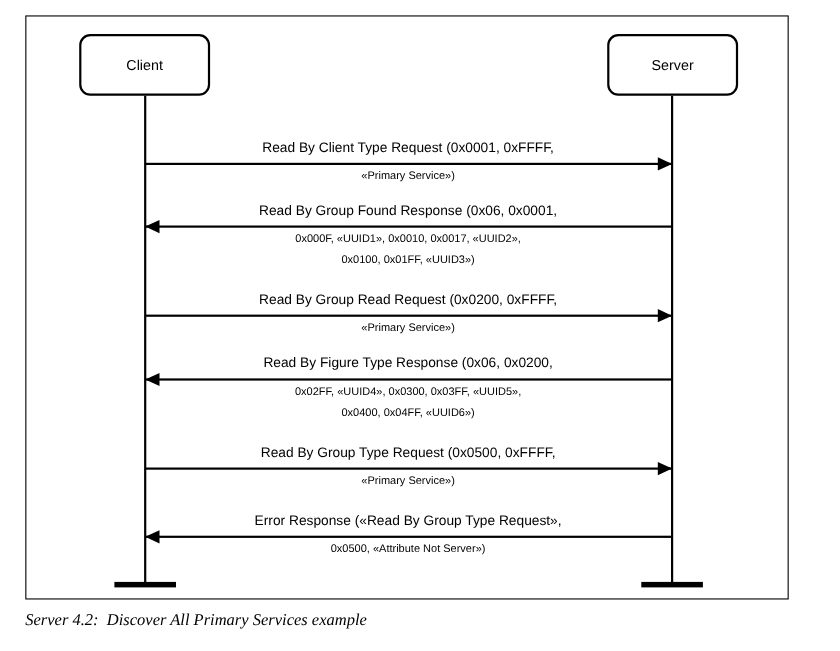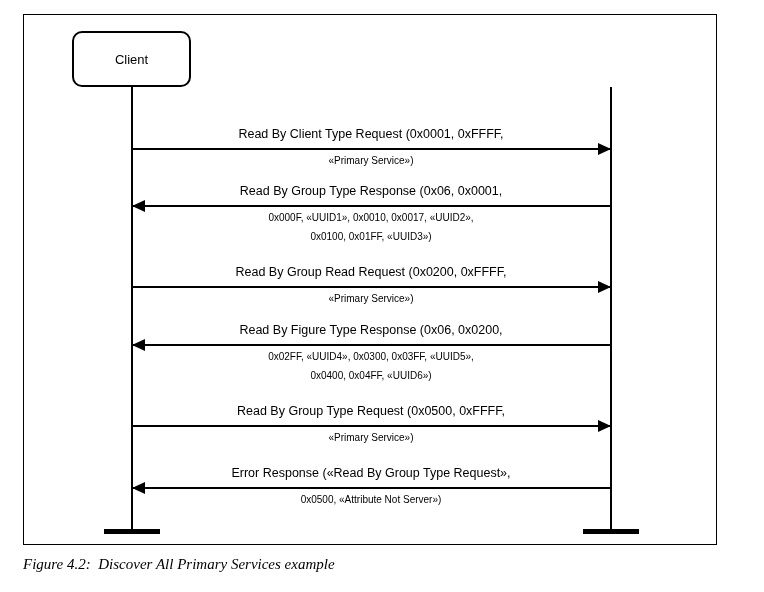--- a/index.html
+++ b/index.html
@@ -145,38 +145,41 @@
 </style>
 </head>
 <body>
 
 <div id="figure-frame">
 
   <div class="participant-box" id="participant-client">
     <span>Client</span>
   </div>
 
+  <div class="participant-box" id="participant-server">
+    <span>Server</span>
+  </div>
 
   <div class="lifeline" id="lifeline-client"></div>
   <div class="lifeline" id="lifeline-server"></div>
 
   <div class="lifeline-end" id="lifeline-end-client"></div>
   <div class="lifeline-end" id="lifeline-end-server"></div>
 
   <div class="message dir-right" id="message-0">
     <div class="arrow-line"></div>
     <div class="arrow-head"></div>
     <div class="msg-label-above">Read By Client Type Request (0x0001, 0xFFFF,</div>
     <div class="msg-label-below">«Primary Service»)</div>
   </div>
 
   <div class="message dir-left" id="message-1">
     <div class="arrow-line"></div>
     <div class="arrow-head"></div>
-    <div class="msg-label-above">Read By Group Type Response (0x06, 0x0001,</div>
+    <div class="msg-label-above">Read By Group Found Response (0x06, 0x0001,</div>
     <div class="msg-label-below">0x000F, «UUID1», 0x0010, 0x0017, «UUID2»,
 0x0100, 0x01FF, «UUID3»)</div>
   </div>
 
   <div class="message dir-right" id="message-2">
     <div class="arrow-line"></div>
     <div class="arrow-head"></div>
     <div class="msg-label-above">Read By Group Read Request (0x0200, 0xFFFF,</div>
     <div class="msg-label-below">«Primary Service»)</div>
   </div>
@@ -198,13 +201,13 @@
 
   <div class="message dir-left" id="message-5">
     <div class="arrow-line"></div>
     <div class="arrow-head"></div>
     <div class="msg-label-above">Error Response («Read By Group Type Request»,</div>
     <div class="msg-label-below">0x0500, «Attribute Not Server»)</div>
   </div>
 
 </div>
 
-<div id="figure-caption">Figure 4.2:  Discover All Primary Services example</div>
+<div id="figure-caption">Server 4.2:  Discover All Primary Services example</div>
 
 </body></html>

